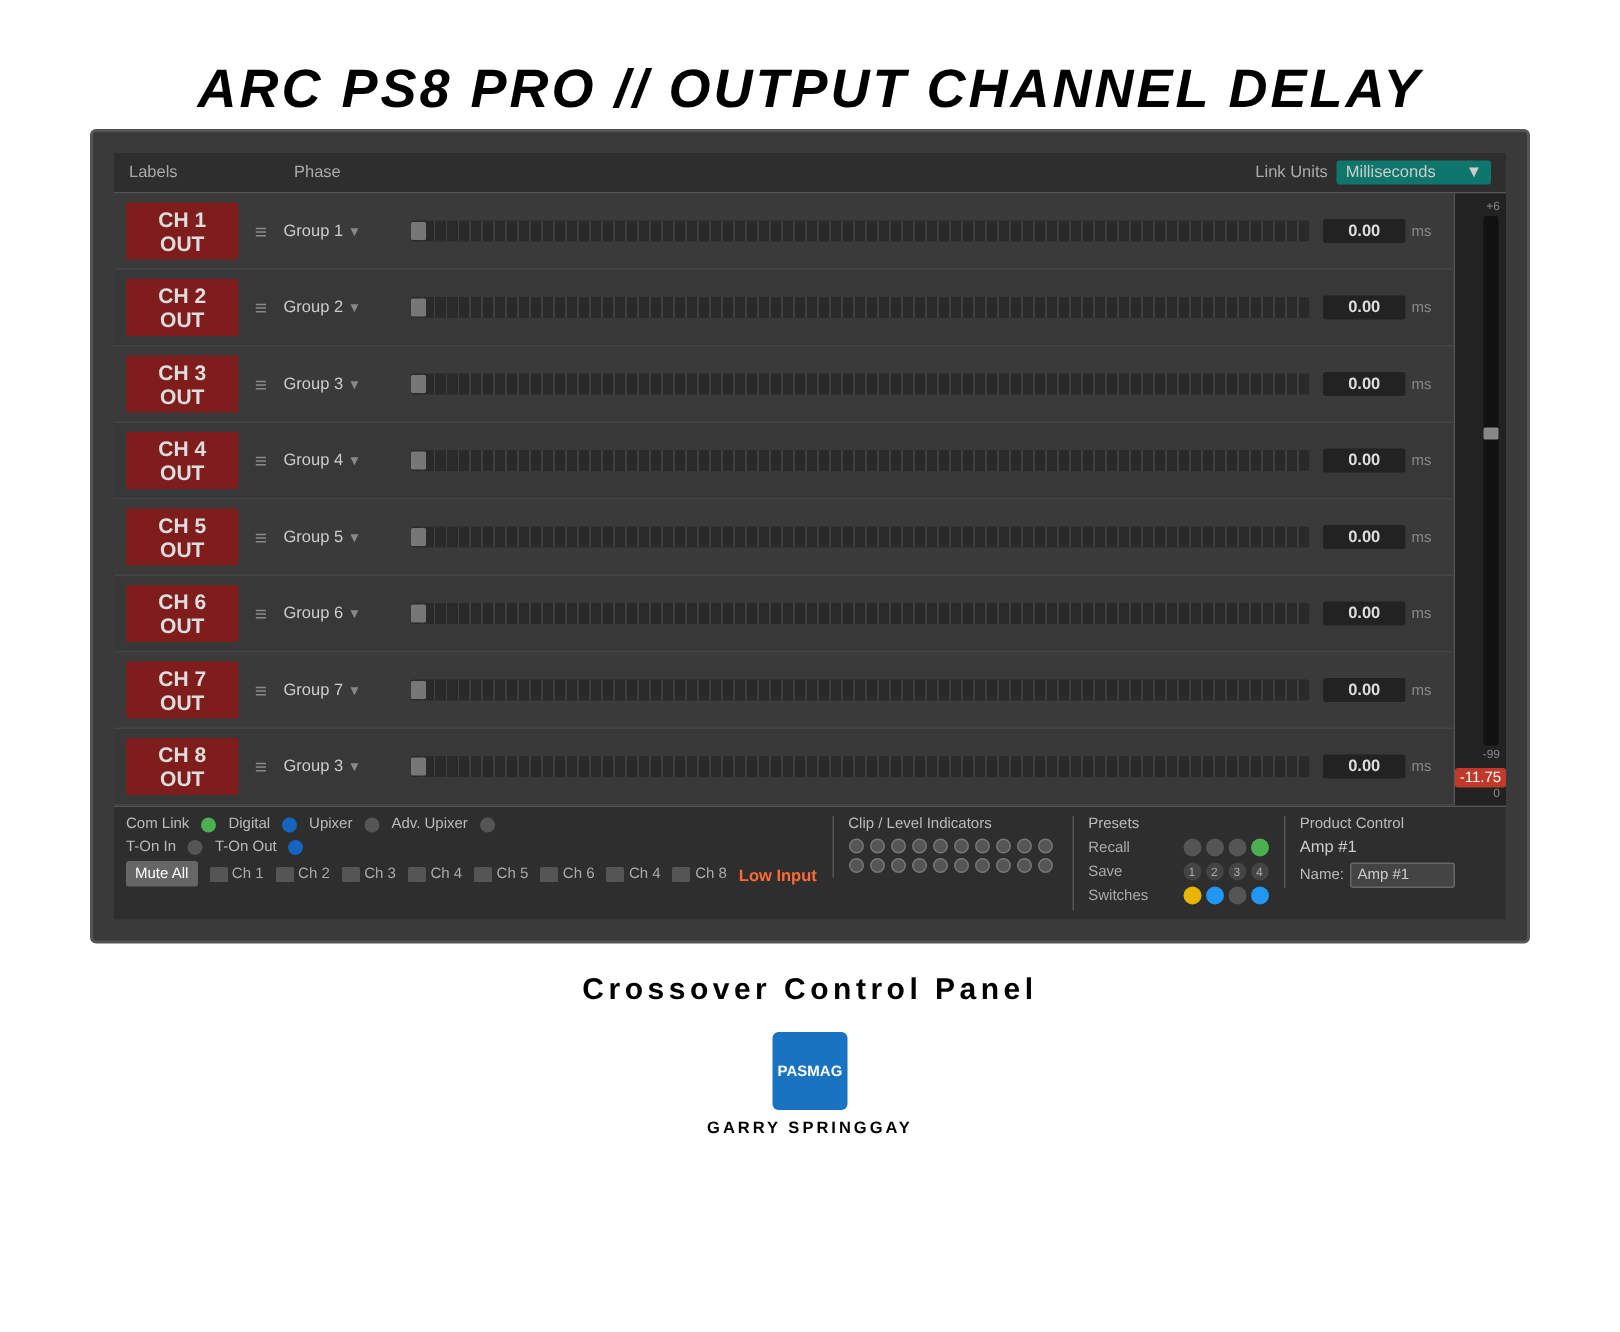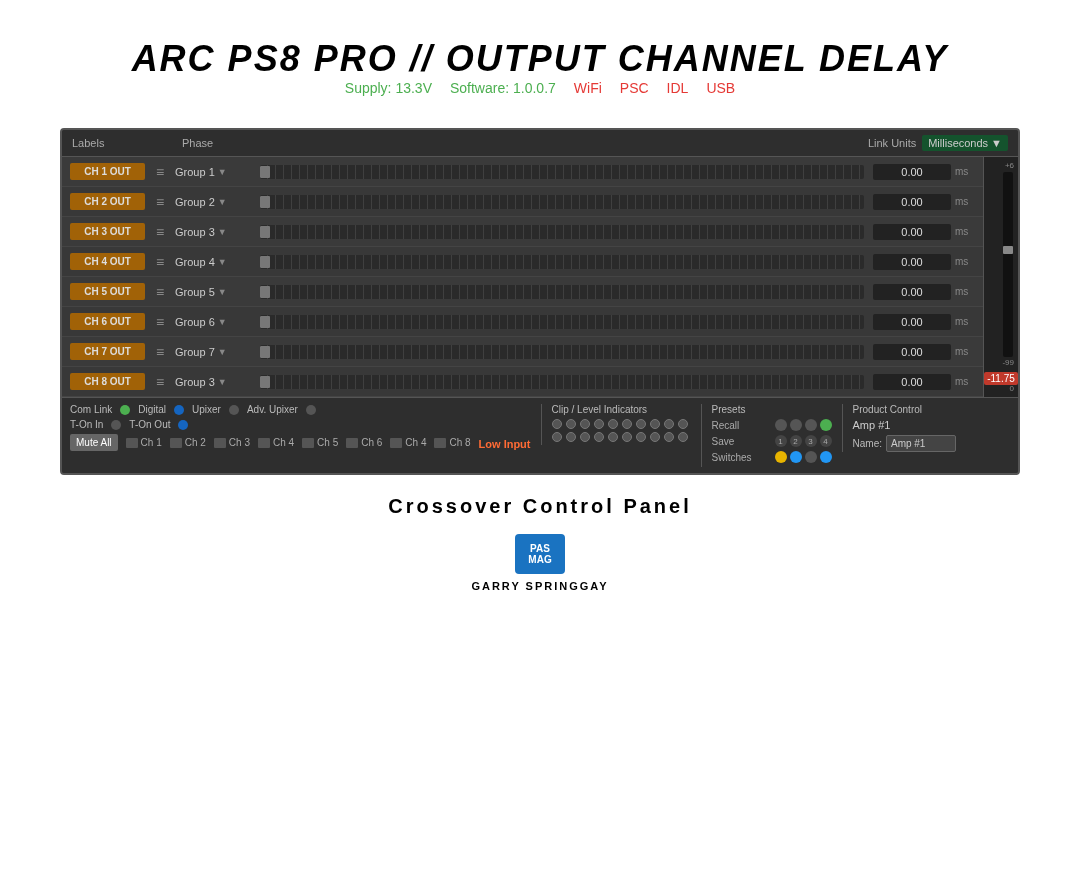--- a/index.html
+++ b/index.html
@@ -45,23 +45,22 @@
     .software { color: #4caf50; }
     .wifi { color: #e53935; }
     .psc { color: #e53935; }
     .idl { color: #e53935; }
     .usb { color: #e53935; }
 
     .device-panel {
       background: #3a3a3a;
       border: 2px solid #555;
       border-radius: 4px;
-      padding: 0;
+      padding: 14px;
       overflow: hidden;
-      margin-top: 16px;
     }
 
     .panel-top-bar {
       background: #2e2e2e;
       display: flex;
       align-items: center;
       padding: 5px 10px;
       border-bottom: 1px solid #555;
       gap: 20px;
     }
@@ -83,26 +82,26 @@
       font-size: 11px;
       margin-left: auto;
       display: flex;
       align-items: center;
       gap: 6px;
     }
 
     .panel-top-bar .milliseconds {
       color: #ccc;
       font-size: 11px;
-      background: #14532d;
+      background: #0f766e;
       padding: 2px 6px;
       border-radius: 2px;
       display: flex;
       align-items: center;
-      gap: 3px;
+      gap: 20px;
     }
 
     .channels-area {
       display: flex;
     }
 
     .channels-main {
       flex: 1;
     }
 
@@ -113,23 +112,23 @@
       border-bottom: 1px solid #444;
       background: #3a3a3a;
     }
 
     .channel-row:nth-child(even) {
       background: #383838;
     }
 
     .ch-label {
       width: 75px;
-      background: #a16207;
+      background: #7f1d1d;
       color: #ddd;
-      font-size: 10px;
+      font-size: 14px;
       font-weight: bold;
       padding: 3px 5px;
       border-radius: 2px;
       text-align: center;
     }
 
     .ch-phase {
       width: 20px;
       margin: 0 5px;
       display: flex;
@@ -188,28 +187,29 @@
       position: absolute;
       left: 0;
       top: 1px;
       width: 10px;
       height: 12px;
       background: #777;
       border-radius: 1px;
     }
 
     .ch-value {
-      width: 78px;
+      width: 55px;
       background: #222;
       color: #ddd;
       font-size: 11px;
       text-align: center;
       padding: 2px 4px;
       border-radius: 2px;
       margin: 0 4px;
+      font-weight: bold;
     }
 
     .ch-unit {
       width: 20px;
       color: #888;
       font-size: 10px;
     }
 
     .bottom-bar {
       background: #2e2e2e;
@@ -394,27 +394,27 @@
       text-align: center;
       margin-top: 16px;
       display: flex;
       flex-direction: column;
       align-items: center;
       gap: 6px;
     }
 
     .logo-box {
       width: 50px;
-      height: 40px;
+      height: 52px;
       background: #1a73c1;
       border-radius: 4px;
       display: flex;
       align-items: center;
       justify-content: center;
-      flex-direction: column;
+      flex-direction: row;
     }
 
     .logo-text {
       color: #fff;
       font-size: 10px;
       font-weight: bold;
       line-height: 1.1;
       text-align: center;
     }
 
@@ -478,28 +478,20 @@
       border-radius: 2px;
     }
   </style>
 </head>
 <body>
 
 <div class="outer-container">
 
   <div class="header-title">
     <h1>ARC PS8 PRO  //  OUTPUT CHANNEL DELAY</h1>
-    <div class="header-subtitle">
-      <span class="supply">Supply: 13.3V</span>
-      <span class="software">Software: 1.0.0.7</span>
-      <span class="wifi">WiFi</span>
-      <span class="psc">PSC</span>
-      <span class="idl">IDL</span>
-      <span class="usb">USB</span>
-    </div>
   </div>
 
   <div class="device-panel">
 
     <div class="panel-top-bar">
       <span class="label-col">Labels</span>
       <span class="phase-col">Phase</span>
       <div class="delay-units">
         <span>Link Units</span>
         <span class="milliseconds">

